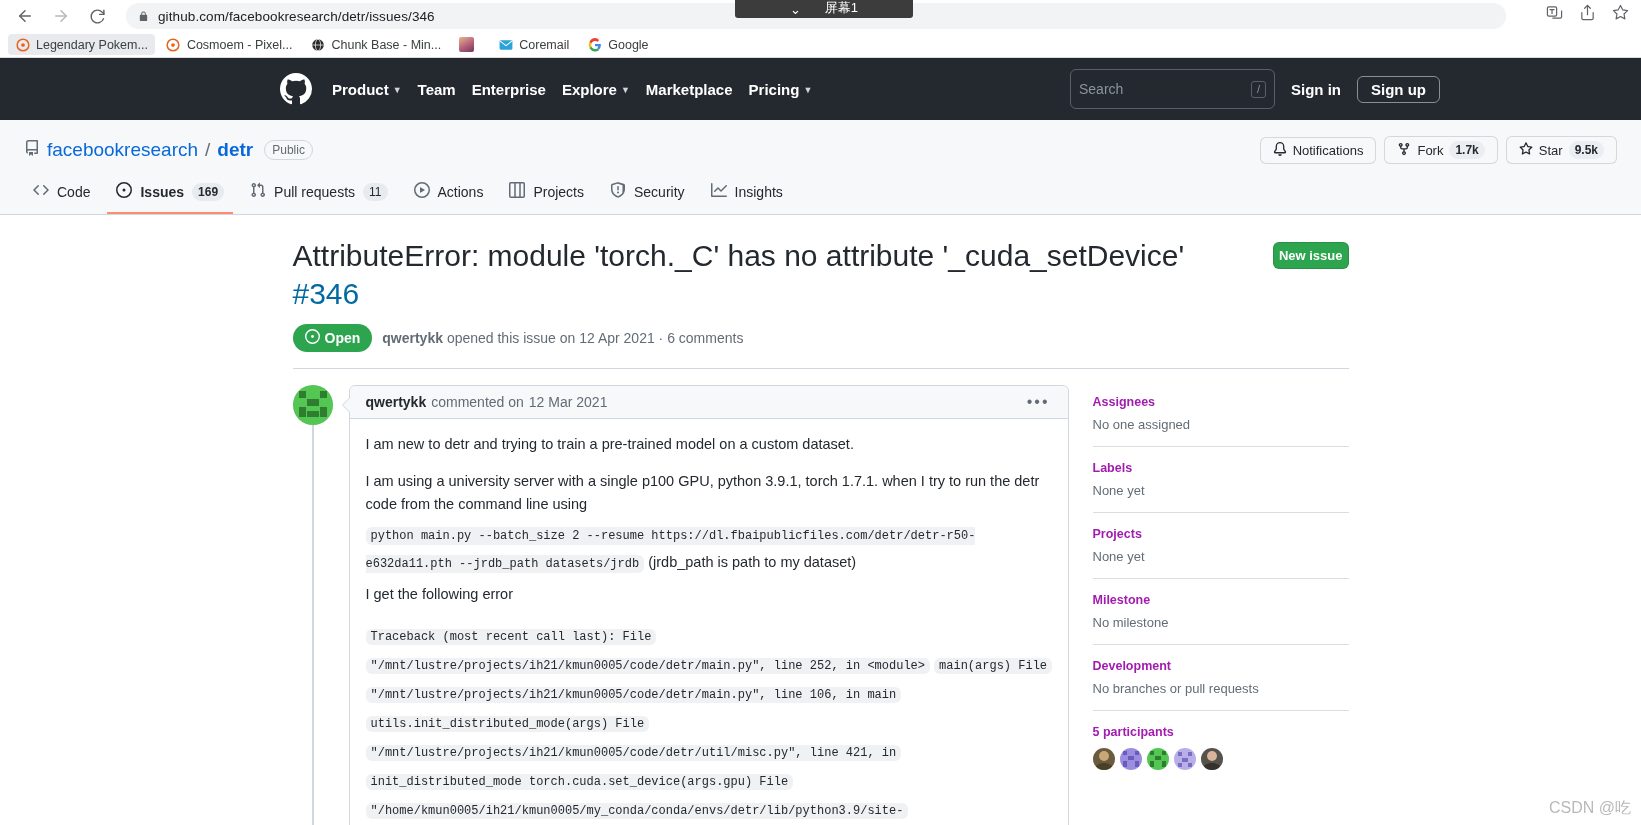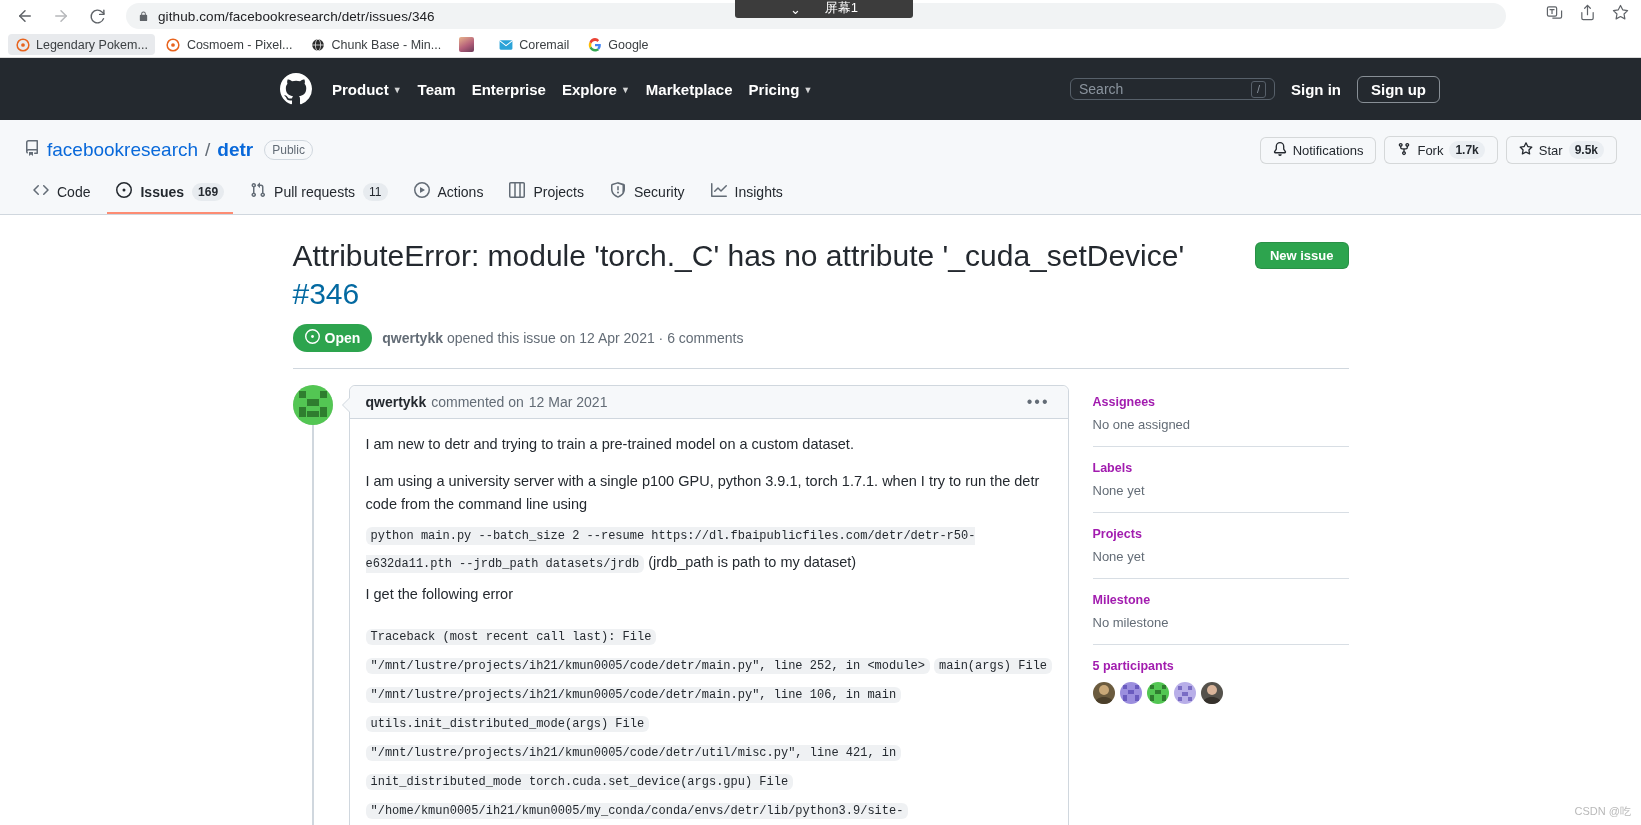--- a/index.html
+++ b/index.html
@@ -131,21 +131,21 @@
   .caret { font-size: 9px; opacity: 0.8; position: relative; top: 1px; }
   .gh-header-right {
     margin-left: auto;
     display: flex;
     align-items: center;
     gap: 16px;
     margin-right: 185px;
   }
   .gh-search {
     width: 205px;
-    height: 22px;
+    height: 40px;
     border: 1px solid #57606a;
     border-radius: 6px;
     display: flex;
     align-items: center;
     padding: 0 8px;
     color: #8b949e;
     font-size: 14px;
     cursor: text;
   }
   .slash-key {
@@ -265,21 +265,21 @@
   }
   .issue-number { color: #0369a1; font-weight: 300; }
   .new-issue-btn {
     margin-left: auto;
     background: #2da44e;
     color: #ffffff;
     border: 1px solid rgba(27,31,36,0.15);
     border-radius: 6px;
     font-size: 13px;
     font-weight: 600;
-    padding: 5px 14px;
+    padding: 5px 5px;
     cursor: pointer;
     white-space: nowrap;
     flex: none;
     margin-top: 5px;
   }
   .issue-meta {
     display: flex;
     align-items: center;
     gap: 10px;
     margin-top: 12px;
@@ -404,21 +404,21 @@
     margin-bottom: 8px;
   }
   .side-val { font-size: 13px; color: #636c76; }
   .participants-row { display: flex; gap: 5px; margin-top: 9px; }
   .p-avatar { width: 22px; height: 22px; border-radius: 50%; overflow: hidden; flex: none; }
 
   .watermark {
     position: absolute;
     right: 10px;
     bottom: 6px;
-    font-size: 11px;
+    font-size: 16px;
     color: #b9b9b9;
   }
 </style>
 </head>
 <body>
 
 <div class="browser-chrome">
   <div class="url-row">
     <div class="nav-btn">
       <svg width="18" height="18" viewBox="0 0 24 24" fill="none" stroke="#5f6368" stroke-width="2" stroke-linecap="round" stroke-linejoin="round">
@@ -744,20 +744,24 @@
           <div class="side-title">Labels</div>
           <div class="side-val">None yet</div>
         </div>
         <div class="side-sec">
           <div class="side-title">Projects</div>
           <div class="side-val">None yet</div>
         </div>
         <div class="side-sec">
           <div class="side-title">Milestone</div>
           <div class="side-val">No milestone</div>
+        </div>
+        <div class="side-sec">
+          <div class="side-title">Development</div>
+          <div class="side-val">No branches or pull requests</div>
         </div>
         <div class="side-sec">
           <div class="side-title">5 participants</div>
           <div class="participants-row">
             <span class="p-avatar"><svg width="22" height="22" viewBox="0 0 22 22">
                   <rect width="22" height="22" fill="#6b5b3e"></rect>
                   <circle cx="11" cy="8" r="5" fill="#c9a878"></circle>
                   <path d="M2 22c0-5 4-7 9-7s9 2 9 7z" fill="#4b3f2a"></path>
                 </svg></span>
             <span class="p-avatar"><svg width="22" height="22" viewBox="0 0 22 22">

